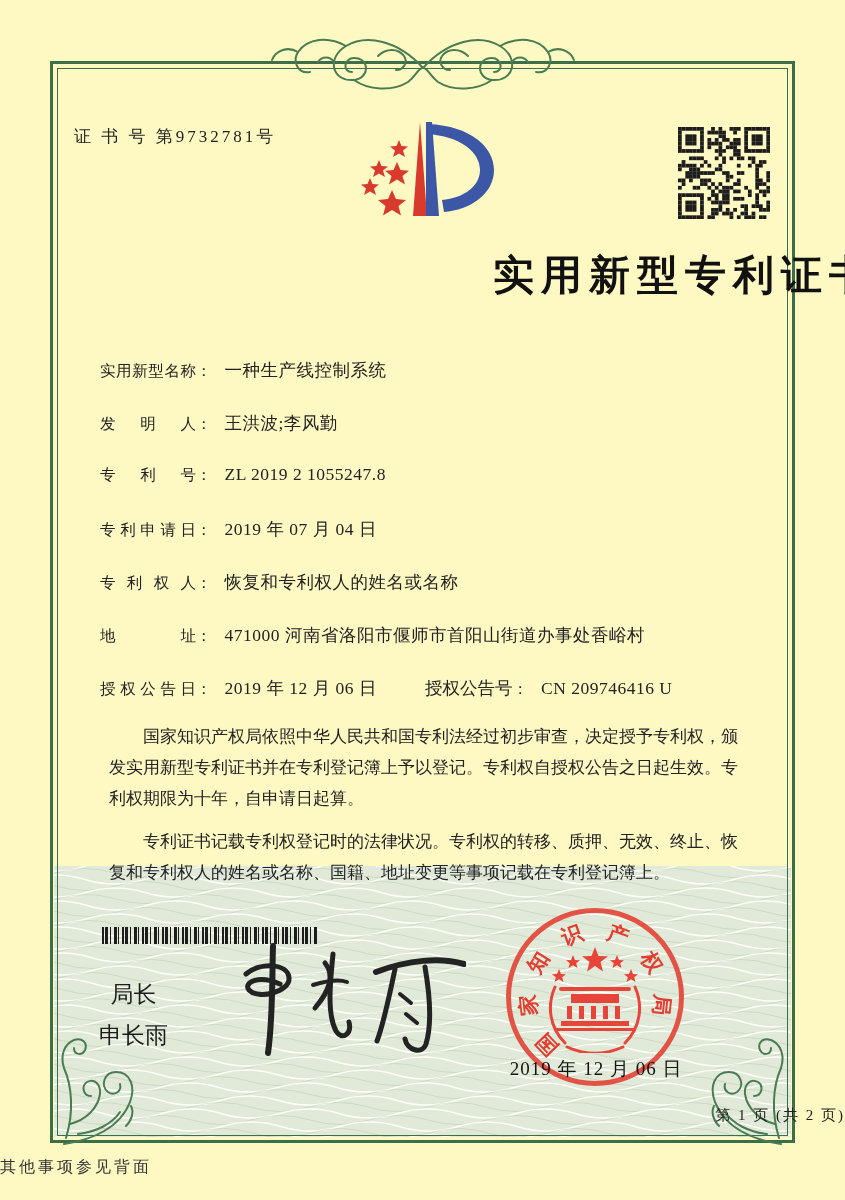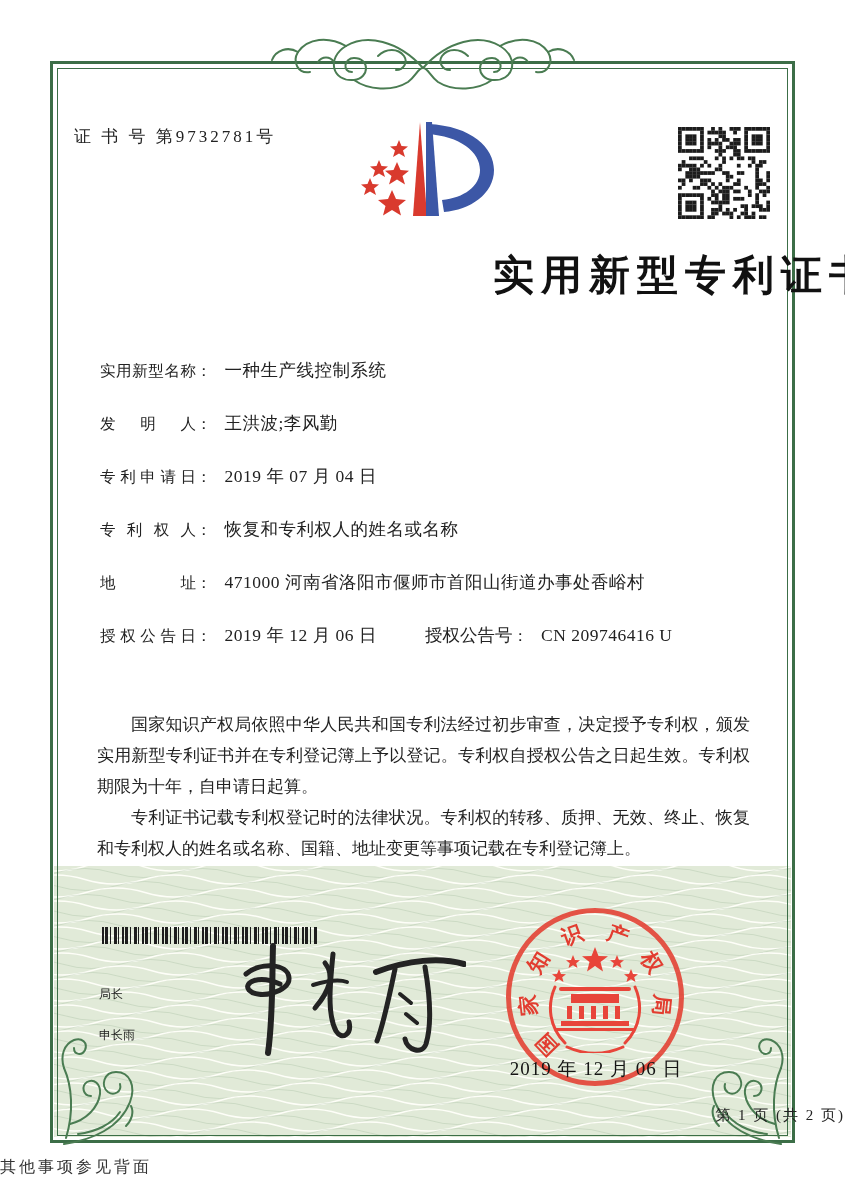--- a/index.html
+++ b/index.html
@@ -1,17 +1,17 @@
 <!DOCTYPE html>
 <html style="--green: #3c6e47;"><head>
 <meta charset="utf-8">
 <style>
   html,body{margin:0;padding:0;}
   body{background:#e9e4d4;font-family:"Liberation Serif","DejaVu Serif",serif;}
-  .page{position:relative;width:845px;height:1200px;background:#ffffff;margin:0 auto;overflow:hidden;}
+  .page{position:relative;width:845px;height:1200px;background:#fef9c3;margin:0 auto;overflow:hidden;}
 
   
   .frame{position:absolute;left:50px;top:61px;width:739px;height:1076px;border:3px solid var(--green,#3c6e47);}
   .frame-inner{position:absolute;inset:4px;border:1px solid var(--green,#3c6e47);}
 
   
   .band{position:absolute;left:54px;top:866px;width:737px;height:271px;background:#e1ead8;overflow:hidden;}
   .band svg{display:block;}
 
   .ornament-top{position:absolute;left:50%;top:28px;transform:translateX(-50%);}
@@ -27,26 +27,26 @@
   .title{position:absolute;left:0;top:248px;width:100%;text-align:right;font-size:41px;font-weight:bold;letter-spacing:7px;color:#111;margin-left:32px;}
 
   .fields{position:absolute;left:100px;top:358px;width:650px;font-size:17.5px;color:#222;}
   .row{position:relative;height:27px;margin-bottom:26px;white-space:nowrap;}
   .flabel{display:inline-block;width:96px;text-align:justify;text-align-last:justify;font-size:15.5px;vertical-align:baseline;}
   .colon{font-size:15.5px;}
   .fvalue{margin-left:13px;letter-spacing:0.5px;}
   .grant2{position:absolute;left:325px;top:0;text-align:right;}
 
   .bodytext{position:absolute;left:97px;top:709px;width:653px;font-size:17px;line-height:31px;color:#222;text-align:justify;}
-  .bodytext p{margin:0;text-indent:2em;}
+  .bodytext p{margin:12px;text-indent:2em;}
 
   .barcode{position:absolute;left:102px;top:927px;width:216px;height:17px;
     background:repeating-linear-gradient(90deg,#1d1d1d 0 2px,transparent 2px 3px,#1d1d1d 3px 6px,transparent 6px 8px,#1d1d1d 8px 9px,transparent 9px 12px,#1d1d1d 12px 15px,transparent 15px 16px,#1d1d1d 16px 17px,transparent 17px 20px);}
 
-  .director{position:absolute;left:99px;top:974px;font-family:"Liberation Sans","DejaVu Sans",sans-serif;font-size:12px;color:#1c1c1c;line-height:41px;}
+  .director{position:absolute;left:99px;top:974px;font-family:"Liberation Sans","DejaVu Sans",sans-serif;font-size:23px;color:#1c1c1c;line-height:41px;text-align:center;}
   .signature{position:absolute;left:228px;top:936px;}
 
   .seal{position:absolute;left:506px;top:908px;width:178px;height:178px;border:5px solid rgba(226,61,48,0.88);border-radius:50%;box-sizing:border-box;}
   .seal-char{position:absolute;left:50%;top:50%;font-size:21px;font-weight:bold;color:#e23d30;width:22px;margin-left:-11px;margin-top:-13px;text-align:center;}
   .emblem{position:absolute;left:50%;top:30px;transform:translateX(-50%);width:104px;height:110px;color:#e84a3c;}
   .emblem .gate{position:absolute;left:16px;top:44px;width:72px;height:44px;}
   .gate .roof{position:absolute;left:0;top:0;width:72px;height:4px;background:#e8453a;border-radius:2px;}
   .gate .deck{position:absolute;left:12px;top:7px;width:48px;height:9px;background:#e8453a;}
   .gate .cols{position:absolute;left:8px;top:19px;width:56px;height:13px;
     background:repeating-linear-gradient(90deg,#e8453a 0 5px,transparent 5px 12px);}
@@ -470,20 +470,23 @@
   <div class="title">实用新型专利证书</div>
 
   <div class="fields">
     <div class="row">
       <span class="flabel">实用新型名称</span><span class="colon">：</span><span class="fvalue">一种生产线控制系统</span>
     </div>
     <div class="row">
       <span class="flabel">发明人</span><span class="colon">：</span><span class="fvalue">王洪波;李风勤</span>
     </div>
     <div class="row">
+      <span class="flabel">专利号</span><span class="colon">：</span><span class="fvalue">ZL 2019 2 1055247.8</span>
+    </div>
+    <div class="row">
       <span class="flabel">专利申请日</span><span class="colon">：</span><span class="fvalue">2019 年 07 月 04 日</span>
     </div>
     <div class="row">
       <span class="flabel">专利权人</span><span class="colon">：</span><span class="fvalue">恢复和专利权人的姓名或名称</span>
     </div>
     <div class="row">
       <span class="flabel">地址</span><span class="colon">：</span><span class="fvalue">471000 河南省洛阳市偃师市首阳山街道办事处香峪村</span>
     </div>
     <div class="row">
       <span><span class="flabel">授权公告日</span><span class="colon">：</span><span class="fvalue">2019 年 12 月 06 日</span></span>

